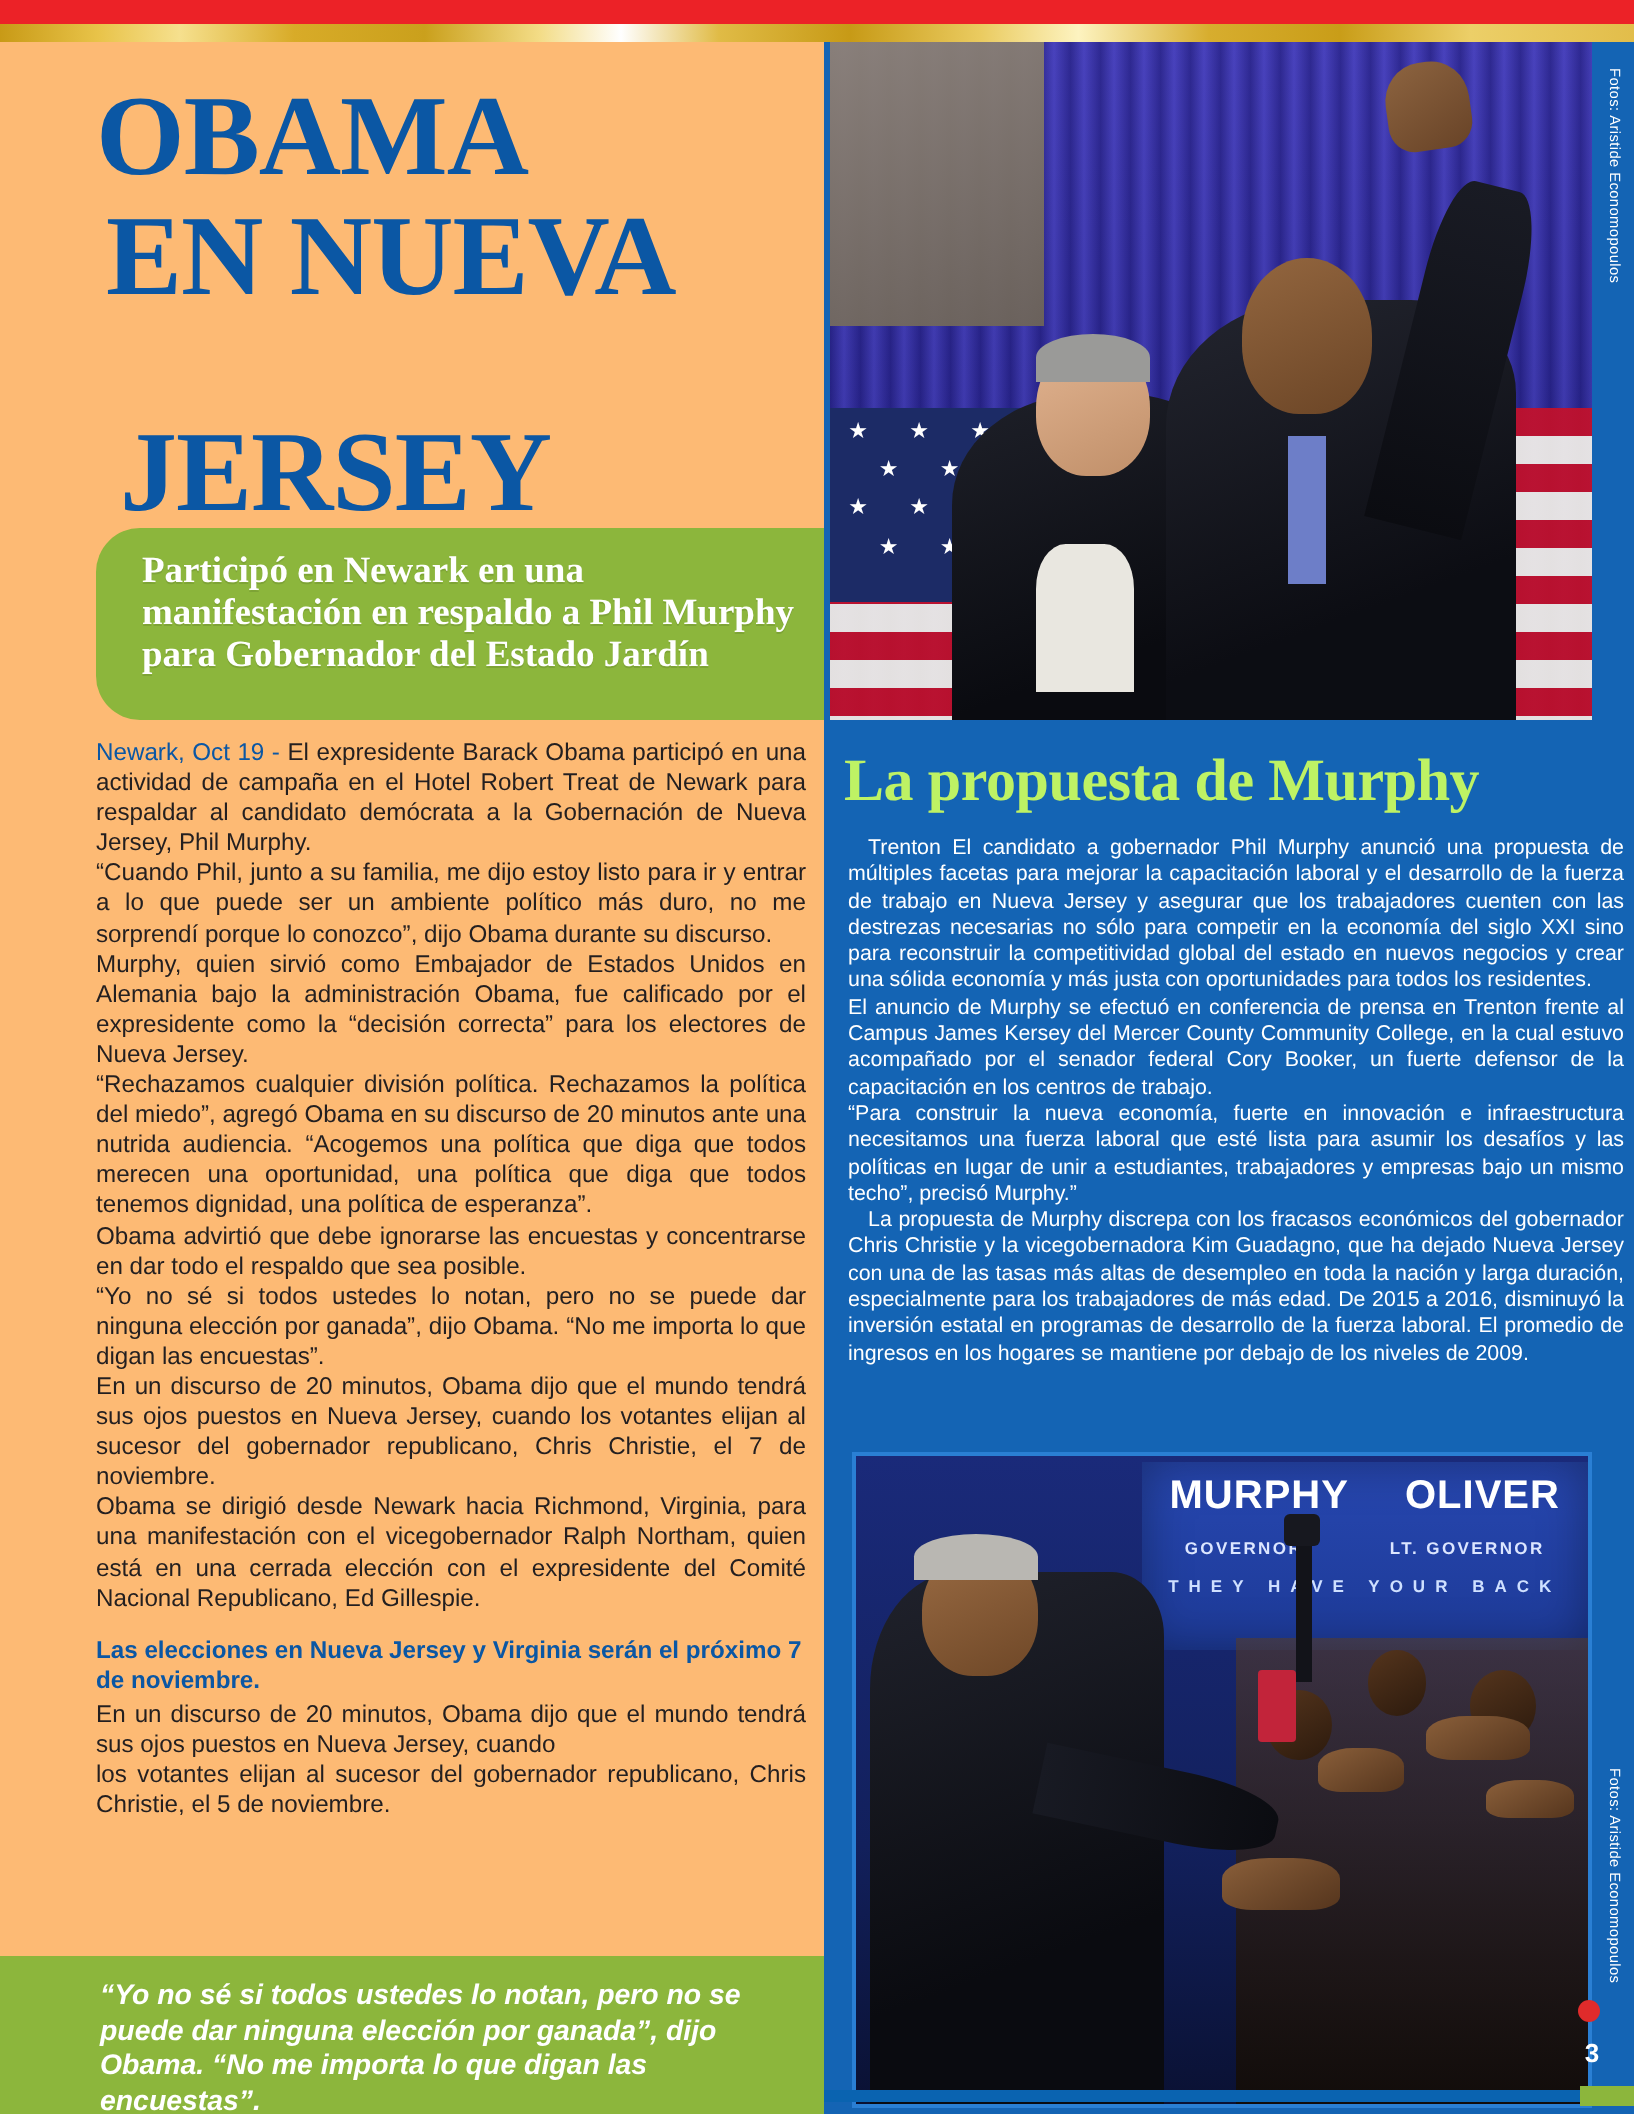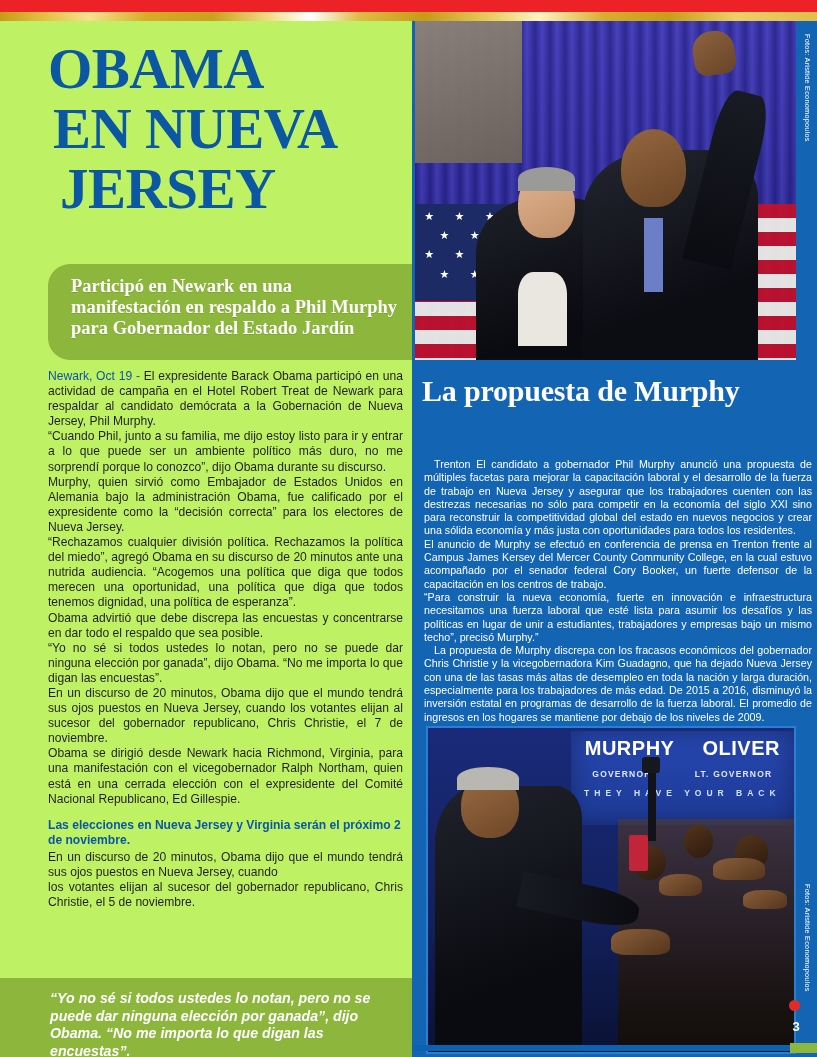--- a/index.html
+++ b/index.html
@@ -36,41 +36,41 @@
       #c79a16 52%, #eacb60 60%, #fdf3c0 66%, #d7ad2e 74%,
       #c99d18 82%, #eccf68 90%, #e2bd4a 100%);
   }
 
   
   .left-col {
     position: absolute;
     left: 0; top: 21px;
     width: 415px;
     height: 1036px;
-    background: #bef264;
+    background: #fdba74;
     padding-left: 45px;
   }
 
   .masthead {
     position: absolute;
     left: 48px;
     top: 18px;
     width: 380px;
   }
   .masthead-line {
     color: #0b57a4;
     font-family: "Liberation Serif", serif;
     font-weight: bold;
     font-size: 57px;
     line-height: 60px;
     letter-spacing: -0.5px;
     white-space: nowrap;
   }
   .masthead-line.l2 { text-indent: 5px; }
-  .masthead-line.l3 { text-indent: 12px; }
+  .masthead-line.l3 { text-indent: 12px; margin-top: 48px; }
 
   .kicker-box {
     position: absolute;
     left: 48px;
     top: 243px;
     width: 367px;
     height: 96px;
     background: #8cb63c;
     border-radius: 22px 0 0 22px;
     box-sizing: border-box;
@@ -371,32 +371,31 @@
     left: 58.5%; top: 9%; width: 5%; height: 5%;
     background: #17181f;
     border-radius: 3px;
   }
 
   
   .right-headline {
     position: absolute;
     left: 10px; top: 354px;
     width: 392px;
-    color: #ffffff;
+    color: #bef264;
     font-family: "Liberation Serif", serif;
     font-weight: bold;
     font-size: 30px;
     line-height: 32px;
     letter-spacing: -0.2px;
   }
   .right-body {
     position: absolute;
     left: 12px; top: 397px;
     width: 388px;
-    margin-top: 40px;
   }
   .right-body p {
     color: #ffffff;
     font-size: 10.7px;
     line-height: 13.3px;
     text-align: justify;
     margin: 0;
     font-family: "Liberation Sans", sans-serif;
   }
   .right-body p.indent { text-indent: 10px; }
@@ -465,25 +464,25 @@
 
     <div class="kicker-box">
       <div class="kicker-text">Participó en Newark en una manifestación en respaldo a Phil Murphy para Gobernador del Estado Jardín</div>
     </div>
 
     <div class="body-col">
       <p class="para"><span class="lede">Newark, Oct 19 - </span><span>El expresidente Barack Obama participó en una actividad de campaña en el Hotel Robert Treat de Newark para respaldar al candidato demócrata a la Gobernación de Nueva Jersey, Phil Murphy.</span></p>
       <p class="para">“Cuando Phil, junto a su familia, me dijo estoy listo para ir y entrar a lo que puede ser un ambiente político más duro, no me sorprendí porque lo conozco”, dijo Obama durante su discurso.</p>
       <p class="para">Murphy, quien sirvió como Embajador de Estados Unidos en Alemania bajo la administración Obama, fue calificado por el expresidente como la “decisión correcta” para los electores de Nueva Jersey.</p>
       <p class="para">“Rechazamos cualquier división política. Rechazamos la política del miedo”, agregó Obama en su discurso de 20 minutos ante una nutrida audiencia. “Acogemos una política que diga que todos merecen una oportunidad, una política que diga que todos tenemos dignidad, una política de esperanza”.</p>
-      <p class="para">Obama advirtió que debe discrepa las encuestas y concentrarse en dar todo el respaldo que sea posible.</p>
+      <p class="para">Obama advirtió que debe ignorarse las encuestas y concentrarse en dar todo el respaldo que sea posible.</p>
       <p class="para">“Yo no sé si todos ustedes lo notan, pero no se puede dar ninguna elección por ganada”, dijo Obama. “No me importa lo que digan las encuestas”.</p>
       <p class="para">En un discurso de 20 minutos, Obama dijo que el mundo tendrá sus ojos puestos en Nueva Jersey, cuando los votantes elijan al sucesor del gobernador republicano, Chris Christie, el 7 de noviembre.</p>
       <p class="para">Obama se dirigió desde Newark hacia Richmond, Virginia, para una manifestación con el vicegobernador Ralph Northam, quien está en una cerrada elección con el expresidente del Comité Nacional Republicano, Ed Gillespie.</p>
-      <p class="para blue-bold">Las elecciones en Nueva Jersey y Virginia serán el próximo 2 de noviembre.</p>
+      <p class="para blue-bold">Las elecciones en Nueva Jersey y Virginia serán el próximo 7 de noviembre.</p>
       <p class="para">En un discurso de 20 minutos, Obama dijo que el mundo tendrá sus ojos puestos en Nueva Jersey, cuando</p>
       <p class="para">los votantes elijan al sucesor del gobernador republicano, Chris Christie, el 5 de noviembre.</p>
     </div>
 
     <div class="quote-box">
       <div class="quote-text">“Yo no sé si todos ustedes lo notan, pero no se puede dar ninguna elección por ganada”, dijo Obama. “No me importa lo que digan las encuestas”.</div>
     </div>
 
   </div>
 

